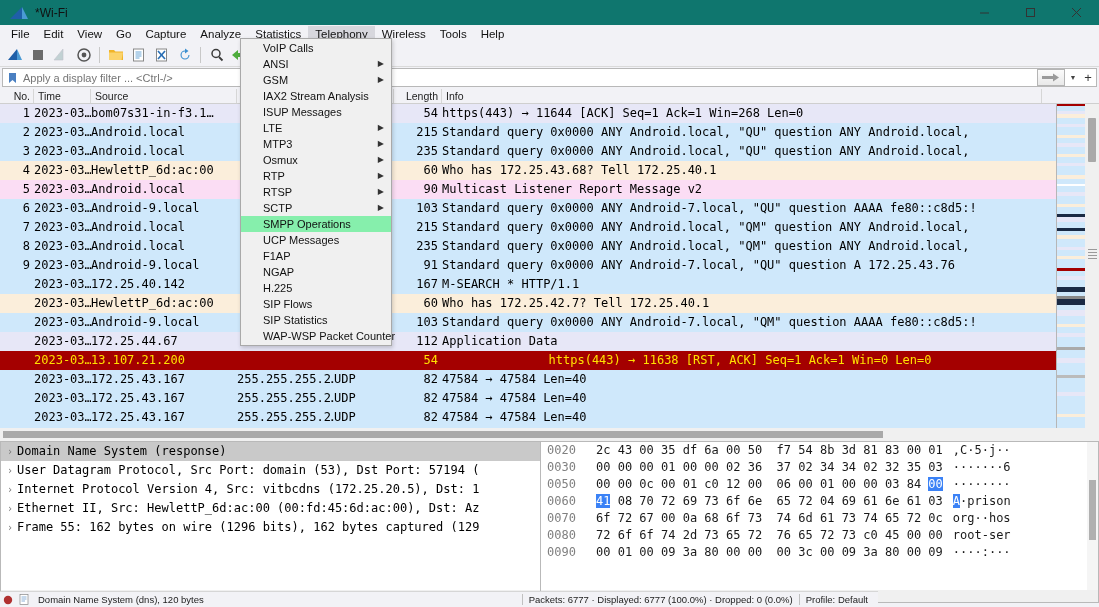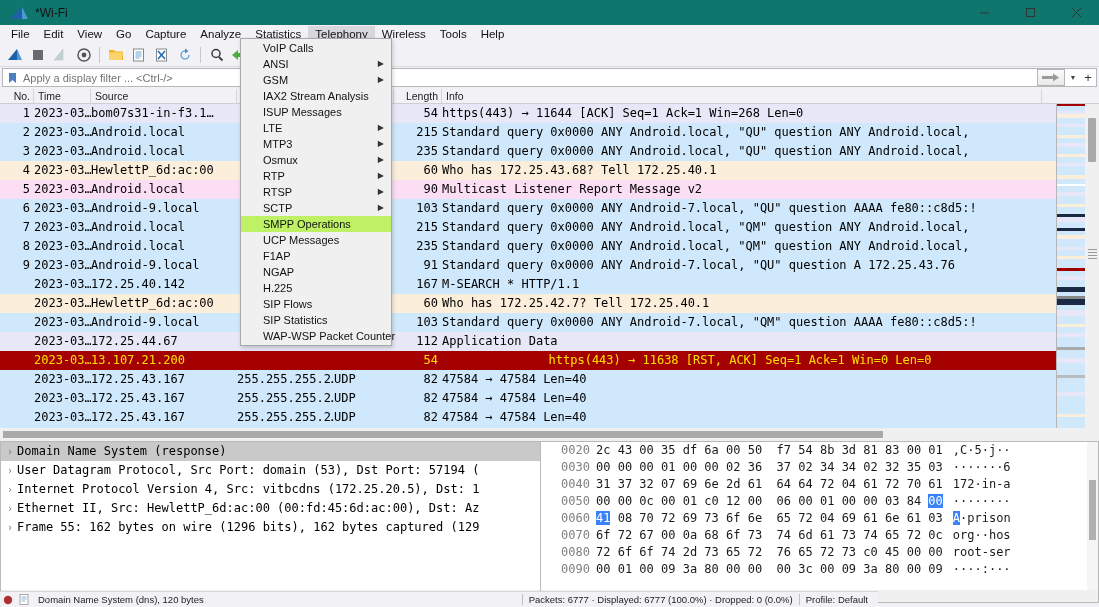--- a/index.html
+++ b/index.html
@@ -107,21 +107,21 @@
   .drow .arrow { width: 14px; color:#777; font-size:10px; text-align:center; }
   .drow.sel { background:#c9c9c9; }
   .details-hscroll { position:absolute; left:0; bottom:0; height:12px; width:100%; background:#f0f0f0; }
   .details-hscroll .thumb { position:absolute; left:2px; top:3px; width:120px; height:7px; background:#b5b5b5; }
 
   .hexpane {
     flex:1; background:#fff; border:1px solid #b9b9b9;
     font-family:"DejaVu Sans Mono", monospace; font-size: 12px; overflow:hidden; position:relative;
   }
   .hrow { display:flex; height:17px; line-height:17px; white-space:pre; }
-  .hoff { color:#808080; padding-left:20px; width:46px; }
+  .hoff { color:#808080; padding-left:6px; width:46px; }
   .hbytes { color:#1a1a1a; padding-left:9px; }
   .hascii { color:#1a1a1a; padding-left:10px; }
   .hl { background:#3b82f6; color:#fff; }
   .hex-vscroll { position:absolute; right:0; top:0; width:11px; height:100%; background:#f5f5f5; }
   .hex-vscroll .thumb { position:absolute; top:38px; left:2px; width:7px; height:60px; background:#b0b0b0; }
   .hex-hscroll { position:absolute; left:0; bottom:0; height:12px; width:100%; background:#f0f0f0; }
   .hex-hscroll .thumb { position:absolute; left:2px; top:3px; width:220px; height:7px; background:#a9a9a9; }
 
   
   .statusbar {
@@ -135,21 +135,21 @@
 
   
   .dropdown {
     position:absolute; left:240px; top:38px; width:152px;
     background:#f0f0f0; border:1px solid #a9a9a9;
     box-shadow: 1px 2px 4px rgba(0,0,0,0.18);
     z-index: 50; padding: 1px 0;
   }
   .ditem { height:16px; line-height:16px; padding-left:22px; font-size:11px; color:#111;
            position:relative; white-space:nowrap; }
-  .ditem.sel { background:#bef264; }
+  .ditem.sel { background:#86efac; }
   .ditem .sub { position:absolute; right:7px; top:0; font-size:8px; color:#333; line-height:16px; }
 </style>
 </head>
 <body>
 
 <div id="app">
 
   <div class="titlebar">
     <span class="title-logo">
       <svg width="22" height="15" viewBox="0 0 22 15">
@@ -573,21 +573,20 @@
           <span>Frame 55: 162 bytes on wire (1296 bits), 162 bytes captured (129</span>
         </div>
 
     <div class="details-hscroll">
         <div class="thumb"></div>
       </div>
       </div>
     <div class="hexpane" id="hex-pane">
         <div class="hrow"><span class="hoff">0020</span><span class="hbytes">2c 43 00 35 df 6a 00 50  f7 54 8b 3d 81 83 00 01</span><span class="hascii">,C·5·j··</span></div>
         <div class="hrow"><span class="hoff">0030</span><span class="hbytes">00 00 00 01 00 00 02 36  37 02 34 34 02 32 35 03</span><span class="hascii">·······6</span></div>
-        <div class="hrow"><span class="hoff">0040</span><span class="hbytes">31 37 32 07 69 6e 2d 61  64 64 72 04 61 72 70 61</span><span class="hascii">172·in-a</span></div>
         <div class="hrow"><span class="hoff">0050</span><span class="hbytes">00 00 0c 00 01 c0 12 00  06 00 01 00 00 03 84 <span class="hl">00</span></span><span class="hascii">········</span></div>
         <div class="hrow"><span class="hoff">0060</span><span class="hbytes"><span class="hl">41</span> 08 70 72 69 73 6f 6e  65 72 04 69 61 6e 61 03</span><span class="hascii"><span class="hl">A</span>·prison</span></div>
         <div class="hrow"><span class="hoff">0070</span><span class="hbytes">6f 72 67 00 0a 68 6f 73  74 6d 61 73 74 65 72 0c</span><span class="hascii">org··hos</span></div>
         <div class="hrow"><span class="hoff">0080</span><span class="hbytes">72 6f 6f 74 2d 73 65 72  76 65 72 73 c0 45 00 00</span><span class="hascii">root-ser</span></div>
         <div class="hrow"><span class="hoff">0090</span><span class="hbytes">00 01 00 09 3a 80 00 00  00 3c 00 09 3a 80 00 09</span><span class="hascii">····:···</span></div>
       <div class="hex-vscroll">
         <div class="thumb"></div>
       </div>
       <div class="hex-hscroll">
         <div class="thumb"></div>

